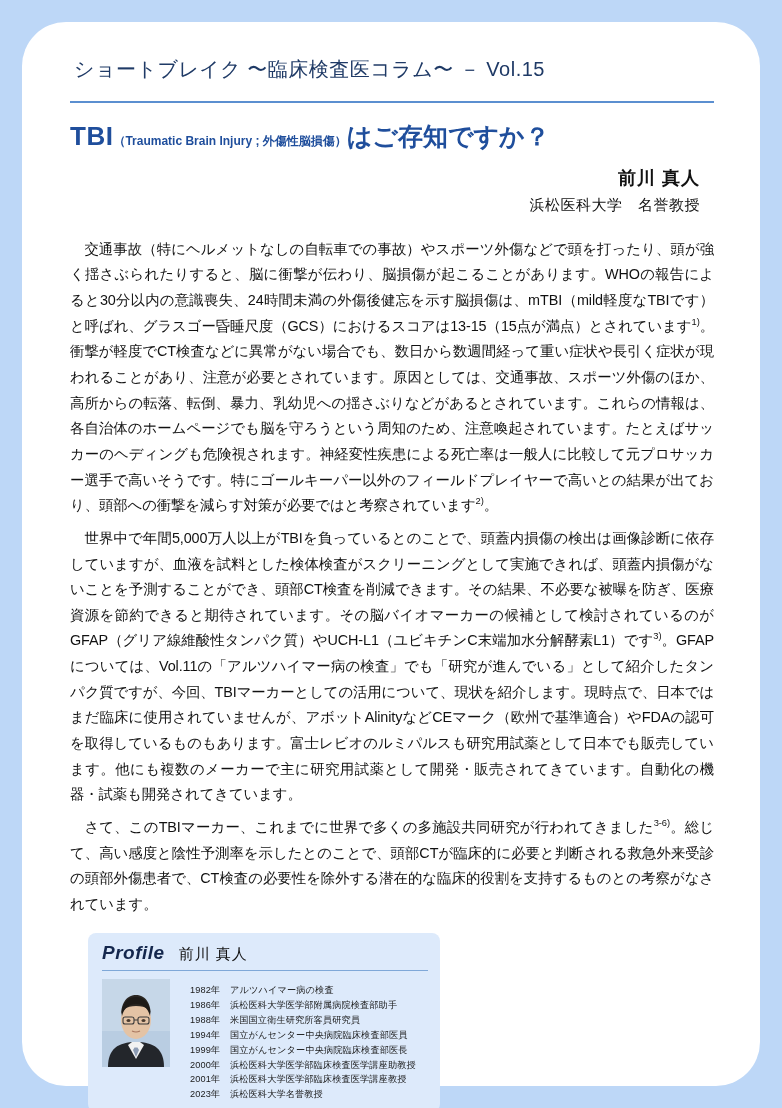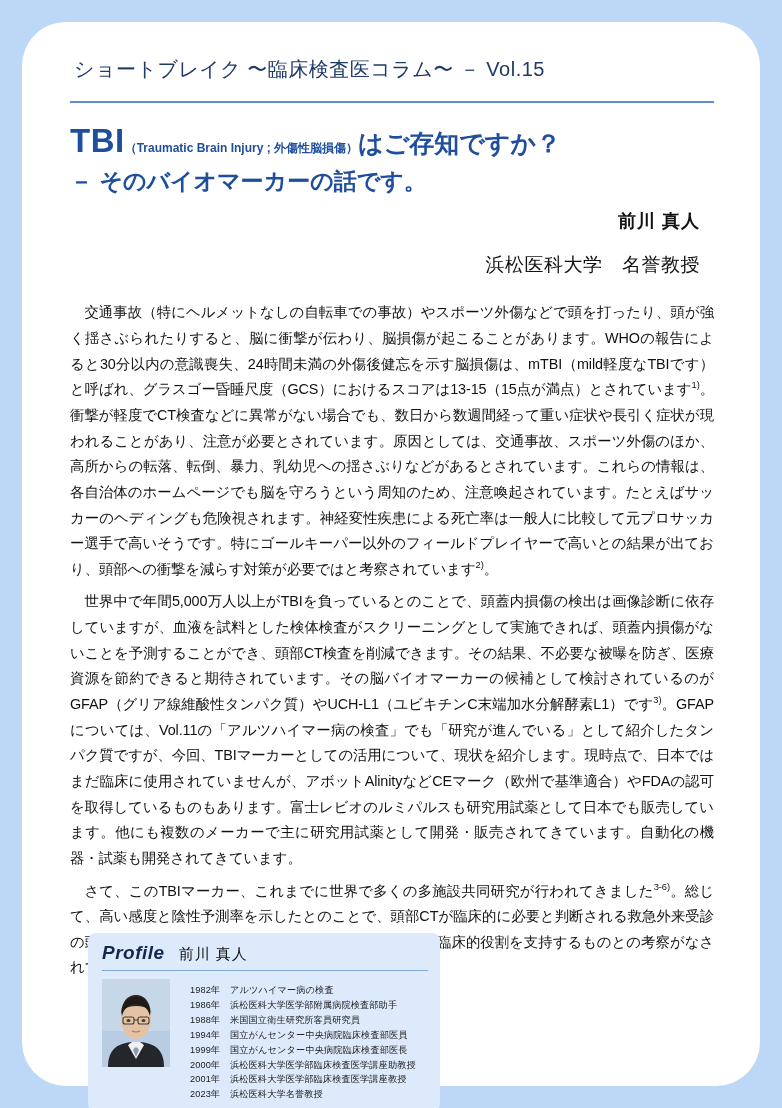--- a/index.html
+++ b/index.html
@@ -41,21 +41,21 @@
     color: #1f4e9c;
     font-weight: bold;
     padding-left: 2px;
   }
   .title-line1 {
     font-size: 25px;
     line-height: 1.34;
     white-space: nowrap;
   }
   .title-line1 .tbi {
-    font-size: 33px;
+    font-size: 26px;
     letter-spacing: 0.5px;
   }
   .title-line1 .paren {
     font-size: 12px;
     font-weight: bold;
   }
   .title-line2 {
     font-size: 23px;
     line-height: 1.4;
     margin-top: 2px;
@@ -65,22 +65,22 @@
     margin-top: 12px;
     padding-right: 14px;
     color: #111111;
   }
   .author-name {
     font-size: 18px;
     font-weight: bold;
     letter-spacing: 1px;
   }
   .author-affil {
-    font-size: 19px;
-    margin-top: 19px;
+    font-size: 15px;
+    margin-top: 6px;
     letter-spacing: 0.5px;
   }
   .body-text {
     margin-top: 22px;
     color: #111111;
     font-size: 14.4px;
     line-height: 1.78;
     text-align: justify;
     text-justify: inter-character;
     letter-spacing: -0.1px;
@@ -166,21 +166,20 @@
 <div class="page">
 
   <div class="kicker">ショートブレイク 〜臨床検査医コラム〜  －  Vol.15</div>
 
   <div class="rule"></div>
 
   <div class="title-block">
     <div class="title-line1">
       <span class="tbi">TBI</span><span class="paren">（Traumatic Brain Injury ; 外傷性脳損傷）</span><span>はご存知ですか？</span>
     </div>
-    <div class="title-line2">－ そのバイオマーカーの話です。</div>
   </div>
 
   <div class="author">
     <div class="author-name">前川 真人</div>
     <div class="author-affil">浜松医科大学　名誉教授</div>
   </div>
 
   <div class="body-text">
     <p>交通事故（特にヘルメットなしの自転車での事故）やスポーツ外傷などで頭を打ったり、頭が強く揺さぶられたりすると、脳に衝撃が伝わり、脳損傷が起こることがあります。WHOの報告によると30分以内の意識喪失、24時間未満の外傷後健忘を示す脳損傷は、mTBI（mild軽度なTBIです）と呼ばれ、グラスゴー昏睡尺度（GCS）におけるスコアは13-15（15点が満点）とされています<sup>1)</sup>。衝撃が軽度でCT検査などに異常がない場合でも、数日から数週間経って重い症状や長引く症状が現われることがあり、注意が必要とされています。原因としては、交通事故、スポーツ外傷のほか、高所からの転落、転倒、暴力、乳幼児への揺さぶりなどがあるとされています。これらの情報は、各自治体のホームページでも脳を守ろうという周知のため、注意喚起されています。たとえばサッカーのヘディングも危険視されます。神経変性疾患による死亡率は一般人に比較して元プロサッカー選手で高いそうです。特にゴールキーパー以外のフィールドプレイヤーで高いとの結果が出ており、頭部への衝撃を減らす対策が必要ではと考察されています<sup>2)</sup>。</p>
     <p>世界中で年間5,000万人以上がTBIを負っているとのことで、頭蓋内損傷の検出は画像診断に依存していますが、血液を試料とした検体検査がスクリーニングとして実施できれば、頭蓋内損傷がないことを予測することができ、頭部CT検査を削減できます。その結果、不必要な被曝を防ぎ、医療資源を節約できると期待されています。その脳バイオマーカーの候補として検討されているのがGFAP（グリア線維酸性タンパク質）やUCH-L1（ユビキチンC末端加水分解酵素L1）です<sup>3)</sup>。GFAPについては、Vol.11の「アルツハイマー病の検査」でも「研究が進んでいる」として紹介したタンパク質ですが、今回、TBIマーカーとしての活用について、現状を紹介します。現時点で、日本ではまだ臨床に使用されていませんが、アボットAlinityなどCEマーク（欧州で基準適合）やFDAの認可を取得しているものもあります。富士レビオのルミパルスも研究用試薬として日本でも販売しています。他にも複数のメーカーで主に研究用試薬として開発・販売されてきています。自動化の機器・試薬も開発されてきています。</p>

